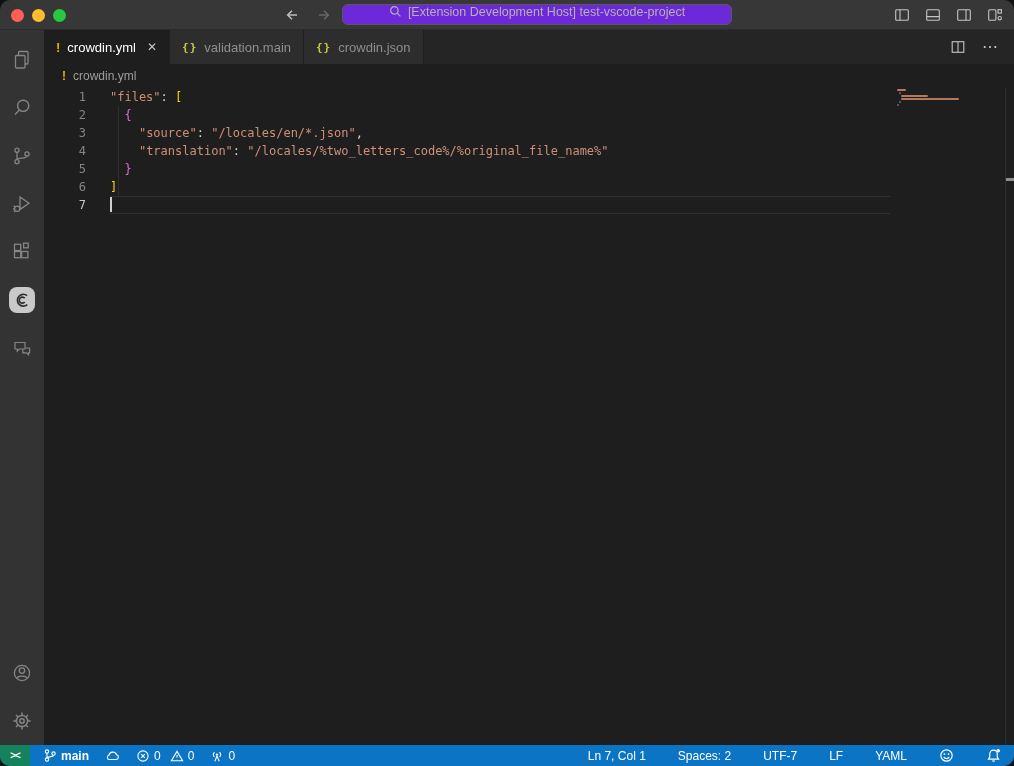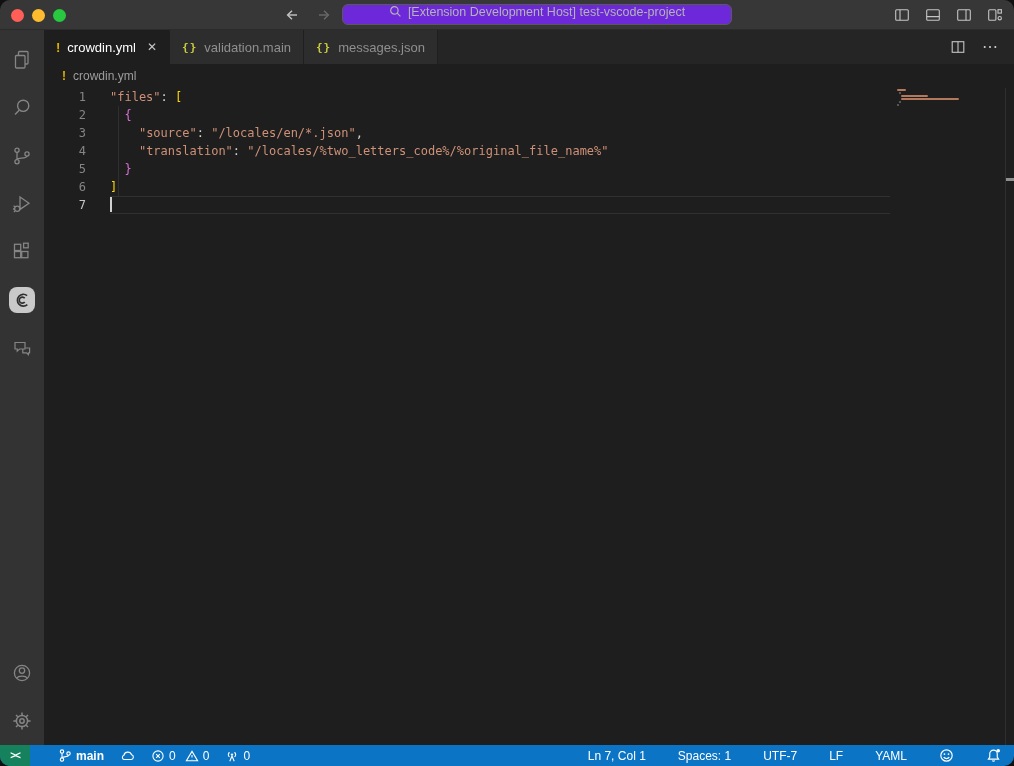--- a/index.html
+++ b/index.html
@@ -53,21 +53,21 @@
   .cursor{position:absolute;left:66px;top:1px;width:2px;height:15px;background:#d0d0d0;}
   .indent-guide{position:absolute;left:74px;top:18px;height:90px;width:1px;background:rgba(255,255,255,0.08);}
   .minimap{position:absolute;left:853px;top:1px;width:104px;}
   .mm-row{height:2px;margin-bottom:1px;border-radius:1px;}
   .ruler-line{position:absolute;left:961px;top:0;bottom:0;width:1px;background:rgba(255,255,255,0.08);}
   .ruler-cursor{position:absolute;left:962px;top:90px;width:8px;height:3px;background:#8f8f8f;}
   
   .statusbar{height:21px;flex:none;background:var(--status-bar,#0c74c4);display:flex;align-items:center;color:#ffffff;font-size:12px;}
   .sb-remote{width:30px;height:100%;flex:none;background:var(--remote-indicator,#16825d);display:flex;align-items:center;justify-content:center;
              color:#fff;font-size:10px;font-weight:bold;letter-spacing:-1px;}
-  .sb-left{display:flex;align-items:center;height:100%;padding-left:23px;gap:6px;}
+  .sb-left{display:flex;align-items:center;height:100%;padding-left:8px;gap:6px;}
   .sb-item{display:flex;align-items:center;gap:4px;padding:0 5px;height:100%;}
   .sb-right{margin-left:auto;display:flex;align-items:flex-start;height:100%;padding-right:8px;gap:22px;}
   .sb-branch-label{font-weight:bold;}
   svg{display:block;}
 </style>
 </head>
 <body>
 
 <div class="window">
 
@@ -204,21 +204,21 @@
           <span class="tab-icon-warning">!</span>
           <span>crowdin.yml</span>
           <span class="tab-close">✕</span>
         </div>
         <div class="tab">
           <span class="tab-icon-json">{}</span>
           <span>validation.main</span>
         </div>
         <div class="tab">
           <span class="tab-icon-json">{}</span>
-          <span>messages.json</span>
+          <span>crowdin.json</span>
         </div>
         <div class="tab-actions">
           <span>
             <svg width="16" height="16" viewBox="0 0 16 16" fill="none" stroke="#c5c5c5" stroke-width="1.1">
               <rect x="2.2" y="2.7" width="11.6" height="10.6"></rect>
                 <path d="M8 2.7 V13.3"></path>
             </svg>
           </span>
           <span class="more-glyph">⋯</span>
         </div>
@@ -316,21 +316,21 @@
           <path d="M7 7 L4.8 12.3 M7 7 L9.2 12.3"></path>
         </svg>
         <span>0</span>
       </div>
     </div>
     <div class="sb-right">
       <div class="sb-item">
         <span>Ln 7, Col 1</span>
       </div>
       <div class="sb-item">
-        <span>Spaces: 1</span>
+        <span>Spaces: 2</span>
       </div>
       <div class="sb-item">
         <span>UTF-7</span>
       </div>
       <div class="sb-item">
         <span>LF</span>
       </div>
       <div class="sb-item">
         <span>YAML</span>
       </div>

